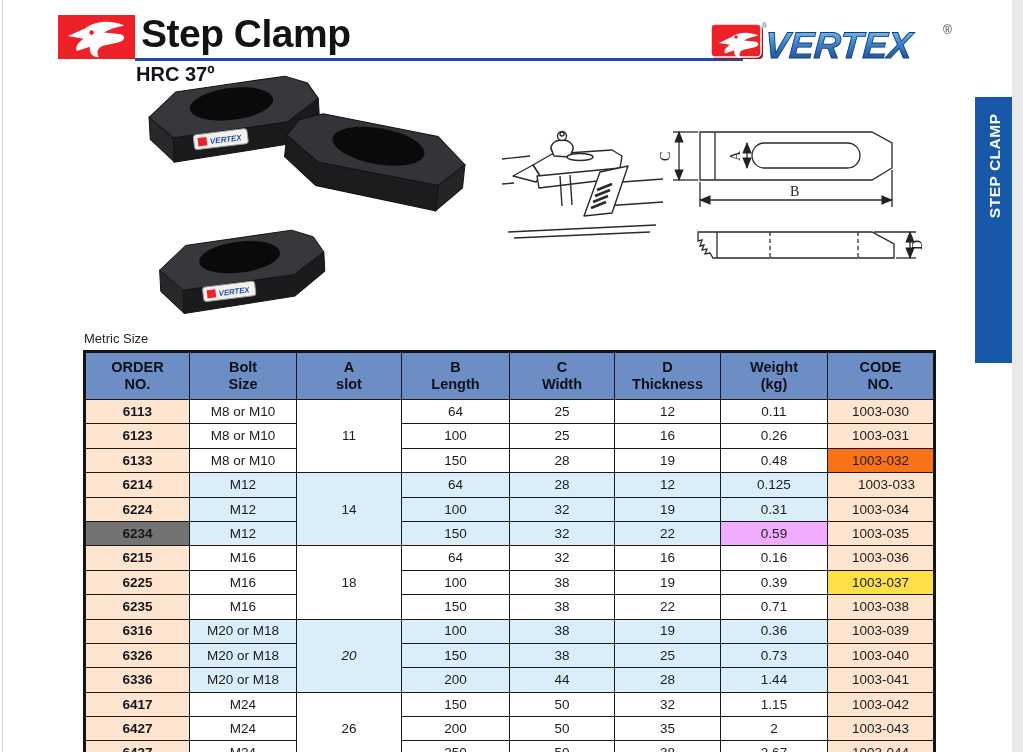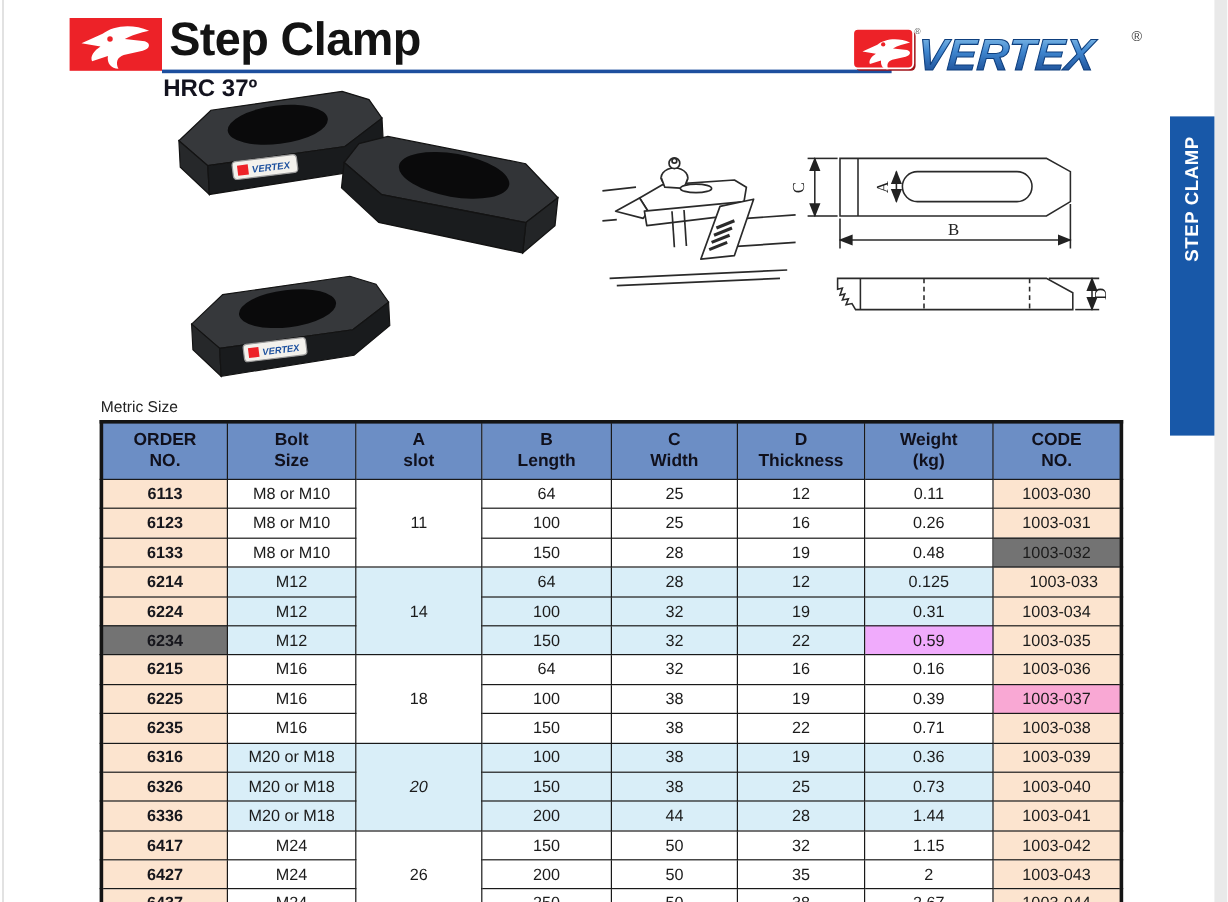--- a/index.html
+++ b/index.html
@@ -257,21 +257,21 @@
           <td style="background: rgb(255, 255, 255); margin-left: 15px;">0.26</td>
           <td style="background: rgb(252, 228, 207);">1003-031</td>
         </tr>
         <tr>
           <td class="order" style="background: rgb(252, 228, 207);">6133</td>
           <td style="background: rgb(255, 255, 255);">M8 or M10</td>
           <td style="background: rgb(255, 255, 255);">150</td>
           <td style="background: rgb(255, 255, 255);">28</td>
           <td style="background: rgb(255, 255, 255);">19</td>
           <td style="background: rgb(255, 255, 255);">0.48</td>
-          <td style="background: #737373;">1003-032</td>
+          <td style="background: #f97316;">1003-032</td>
         </tr>
         <tr>
           <td class="order" style="background: rgb(252, 228, 207);">6214</td>
           <td style="background: rgb(217, 238, 248);">M12</td>
           <td rowspan="3" style="background: rgb(217, 238, 248);">14</td>
           <td style="background: rgb(217, 238, 248);">64</td>
           <td style="background: rgb(217, 238, 248);">28</td>
           <td style="background: rgb(217, 238, 248);">12</td>
           <td style="background: rgb(217, 238, 248);">0.125</td>
           <td style="background: rgb(252, 228, 207); padding-left: 12px;">1003-033</td>
@@ -304,21 +304,21 @@
           <td style="background: rgb(255, 255, 255);">0.16</td>
           <td style="background: rgb(252, 228, 207);">1003-036</td>
         </tr>
         <tr>
           <td class="order" style="background: rgb(252, 228, 207);">6225</td>
           <td style="background: rgb(255, 255, 255);">M16</td>
           <td style="background: rgb(255, 255, 255);">100</td>
           <td style="background: rgb(255, 255, 255);">38</td>
           <td style="background: rgb(255, 255, 255);">19</td>
           <td style="background: rgb(255, 255, 255);">0.39</td>
-          <td style="background: #f9a8d4;">1003-037</td>
+          <td style="background: #fde047;">1003-037</td>
         </tr>
         <tr>
           <td class="order" style="background: rgb(252, 228, 207);">6235</td>
           <td style="background: rgb(255, 255, 255);">M16</td>
           <td style="background: rgb(255, 255, 255);">150</td>
           <td style="background: rgb(255, 255, 255);">38</td>
           <td style="background: rgb(255, 255, 255);">22</td>
           <td style="background: rgb(255, 255, 255);">0.71</td>
           <td style="background: rgb(252, 228, 207);">1003-038</td>
         </tr>

